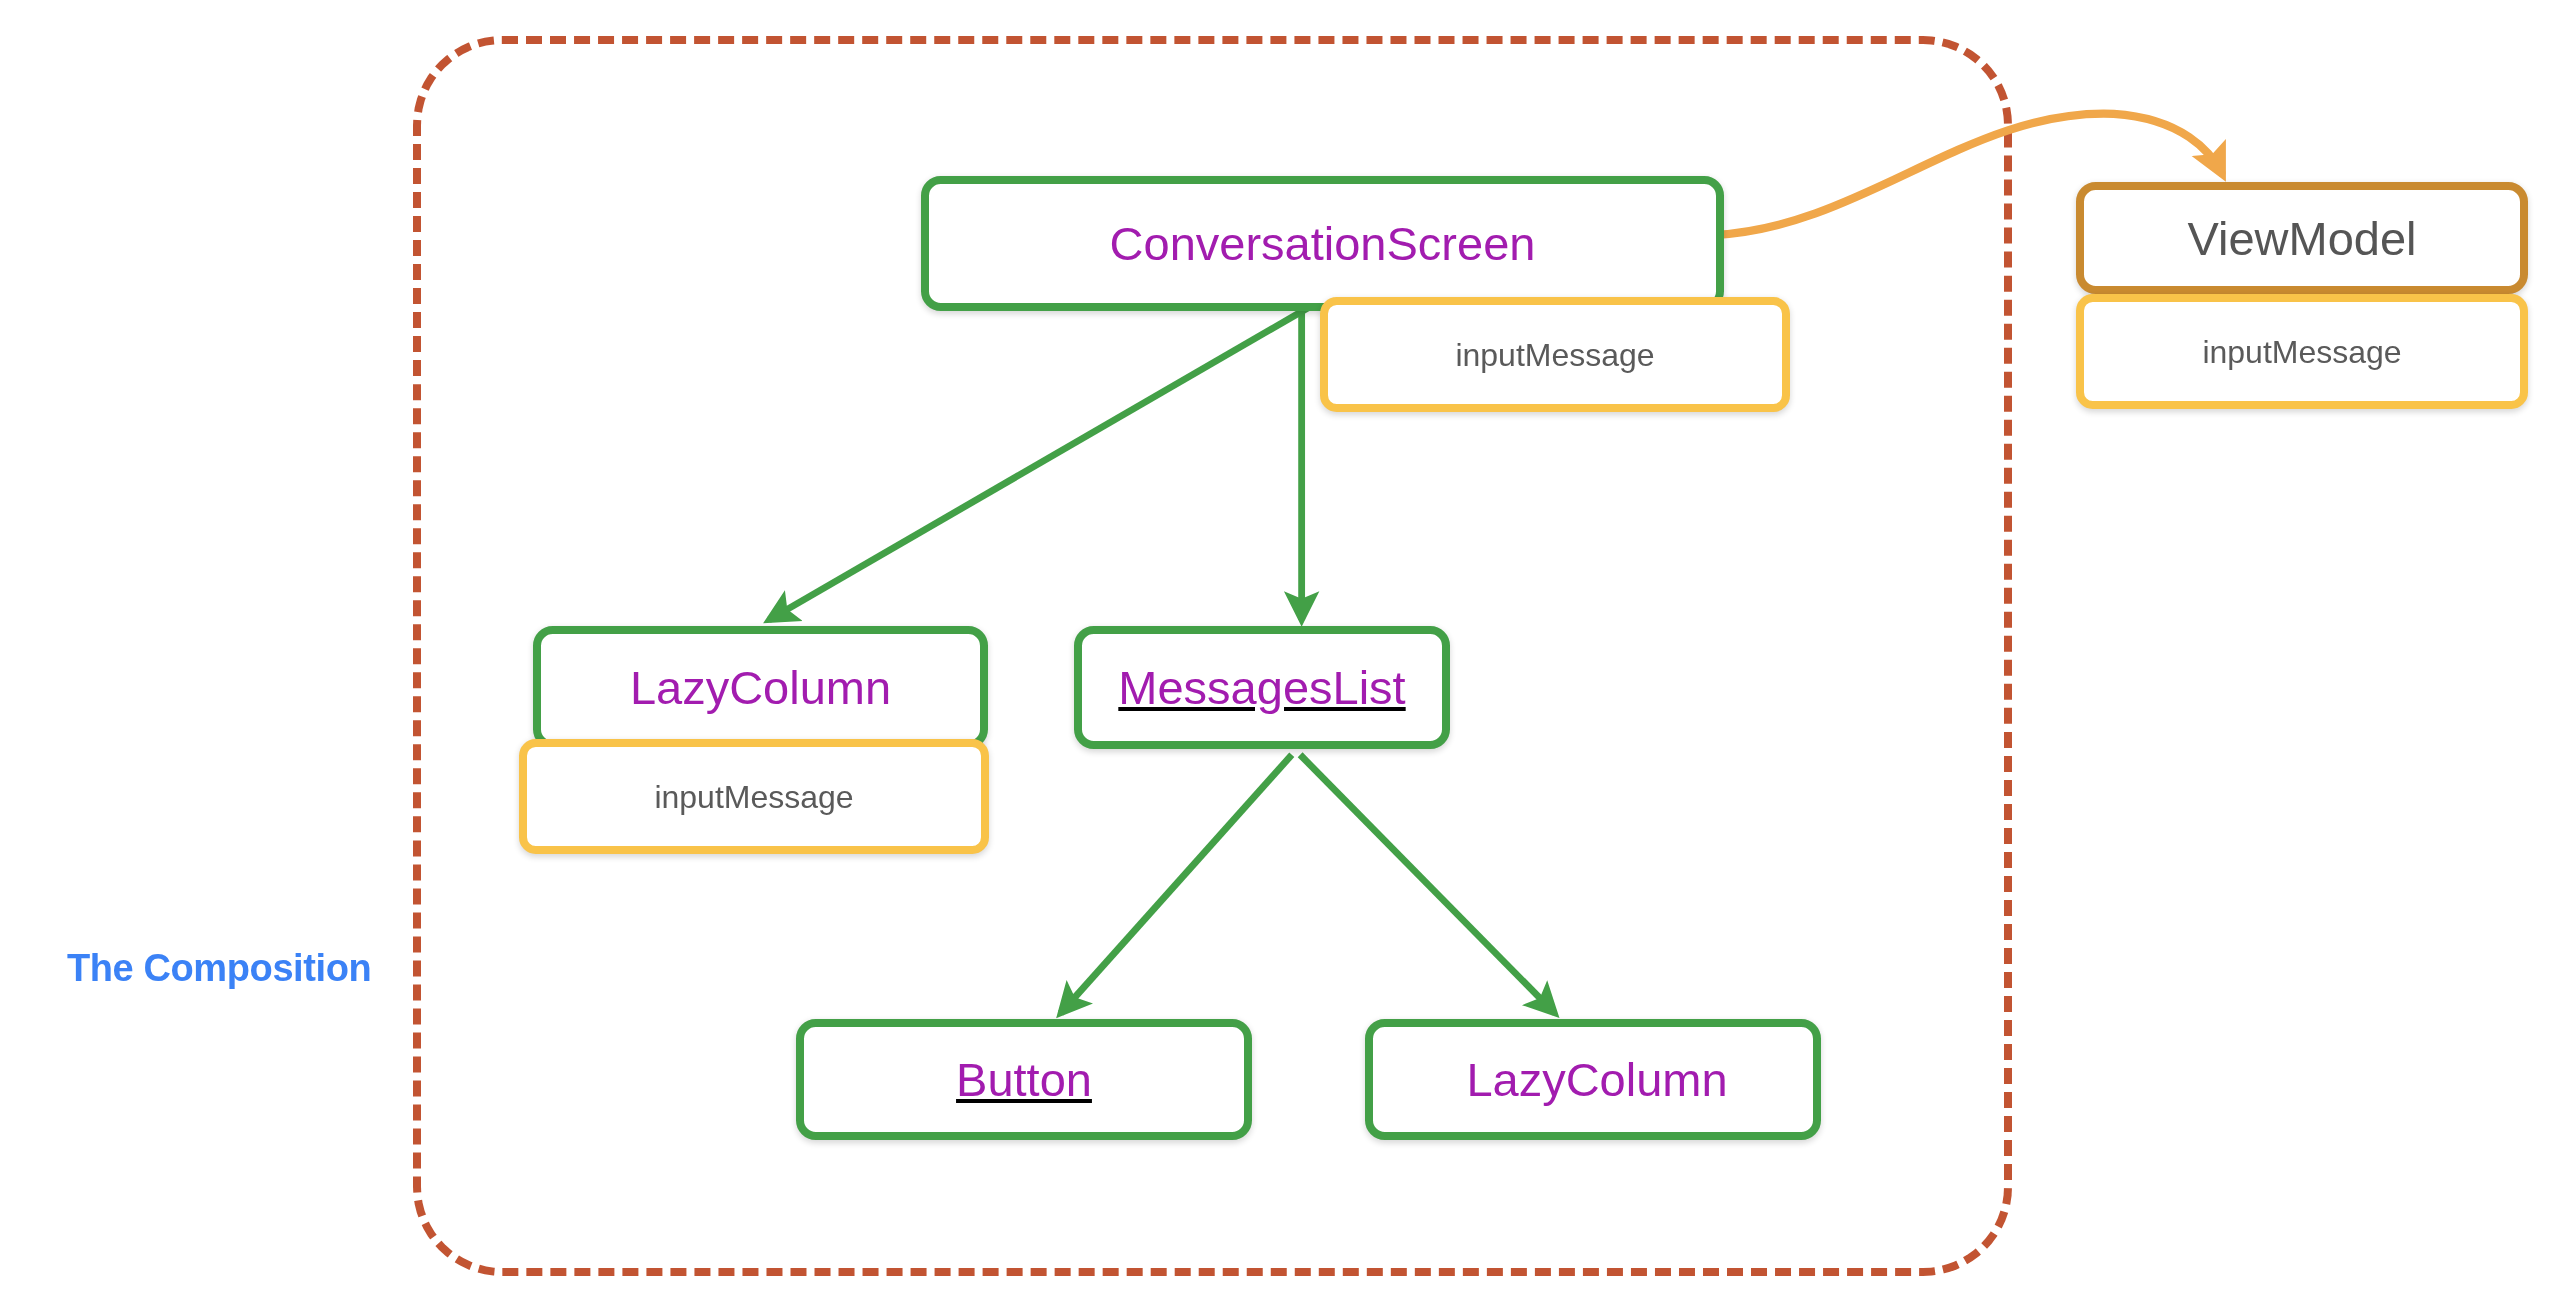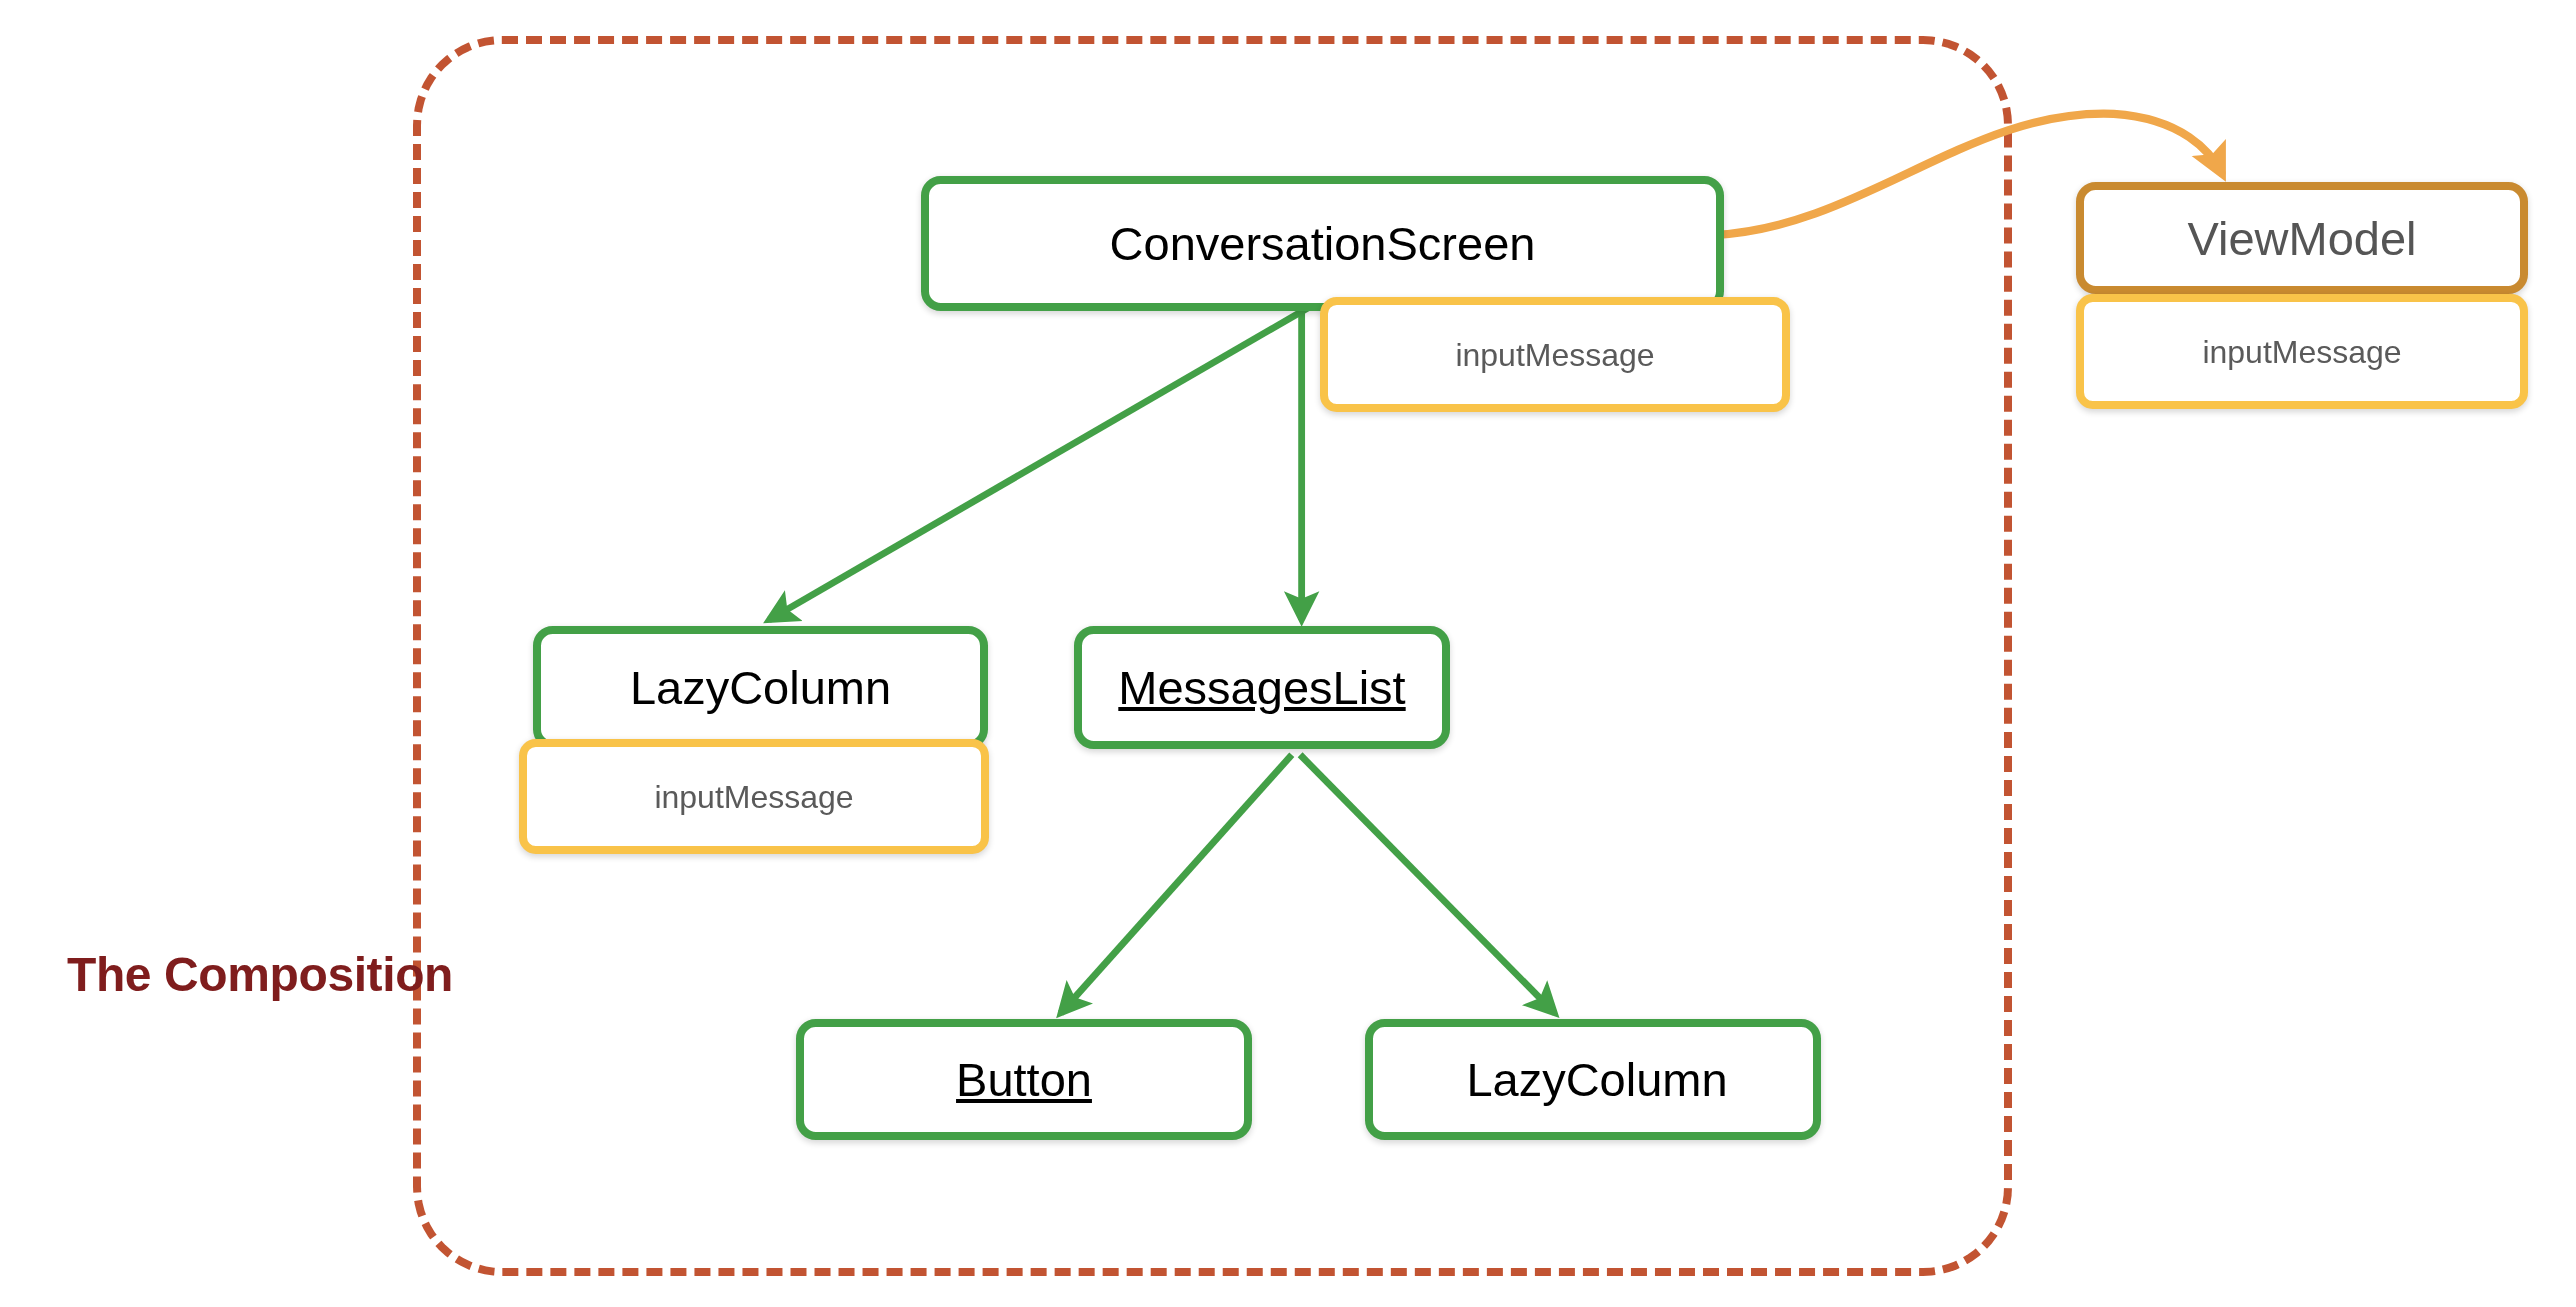--- a/index.html
+++ b/index.html
@@ -30,23 +30,23 @@
     border: 8.3px dashed #c25432;
     border-radius: 89px;
     box-sizing: border-box;
     background: transparent;
   }
 
   .composition-label {
     position: absolute;
     left: 67px;
     top: 947px;
-    font-size: 48px;
+    font-size: 38px;
     font-weight: bold;
-    color: #7f1d1d;
+    color: #3b82f6;
     letter-spacing: -0.4px;
     white-space: nowrap;
   }
 
   
   .arrow-layer {
     position: absolute;
     left: 0;
     top: 0;
     width: 2576px;
@@ -67,21 +67,21 @@
   }
   .node-label {
     white-space: nowrap;
     line-height: 1;
   }
 
   .node.composable {
     border: 8.3px solid #43a047;
   }
   .node.composable .node-label {
-    color: #000000;
+    color: #a21caf;
     font-size: 47px;
   }
 
   .node.viewmodel {
     border: 8.3px solid #c98a30;
   }
   .node.viewmodel .node-label {
     color: #555555;
     font-size: 47px;
   }

